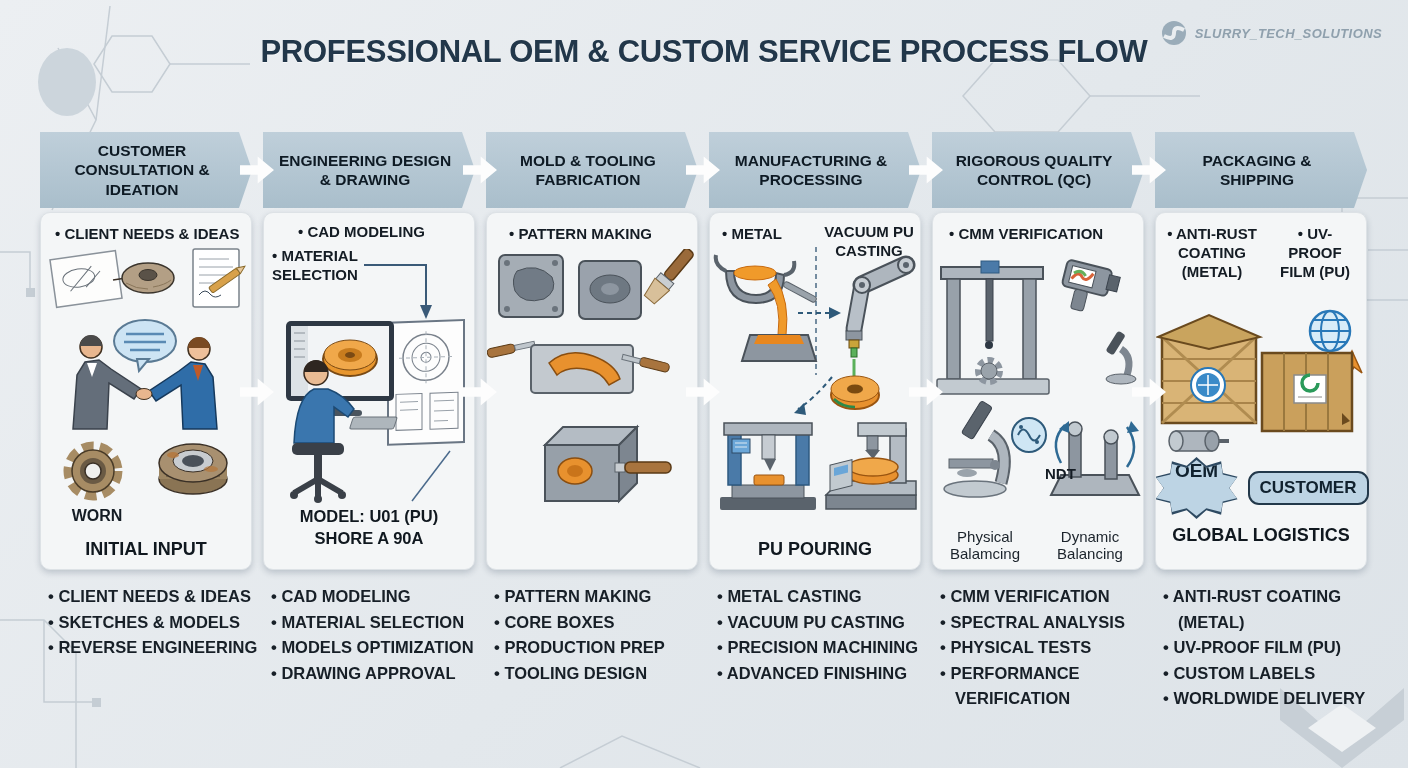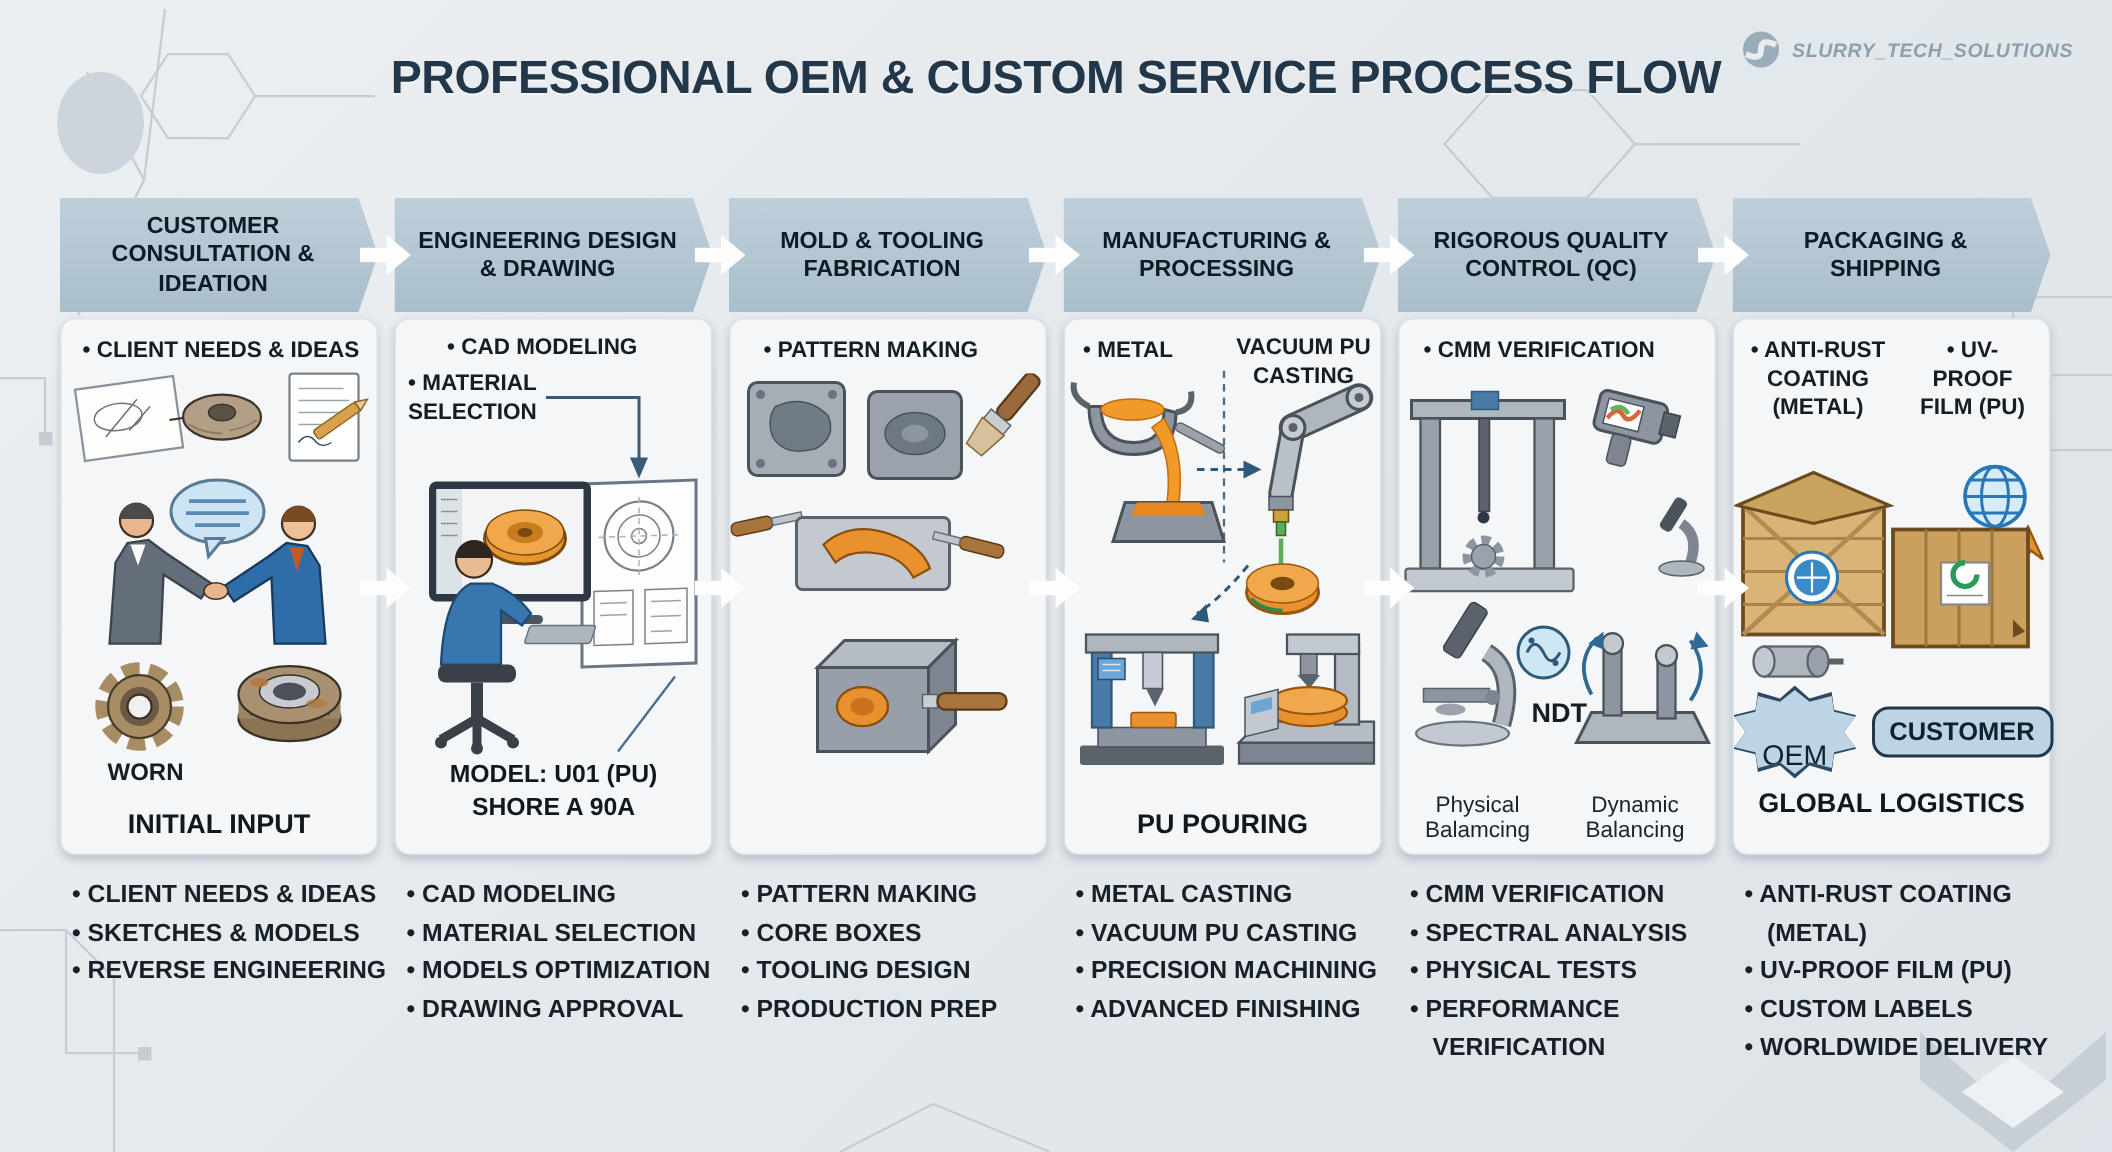--- a/index.html
+++ b/index.html
@@ -41,23 +41,23 @@
   .col-bullets li::before{content:"• ";}
 
   .gap-arrow{position:absolute;width:34px;height:32px;background:#fdfdfd;
              clip-path:polygon(0 35%,52% 35%,52% 8%,100% 50%,52% 92%,52% 65%,0 65%);
              filter:drop-shadow(1px 2px 2px rgba(30,50,70,.35));}
 
   .badge-row{position:absolute;top:244px;left:0;width:212px;display:flex;
              justify-content:center;align-items:center;gap:10px;}
   .seal-outer{width:88px;height:62px;background:#2e4a62;display:flex;align-items:center;justify-content:center;
      clip-path:polygon(50% 0,62% 14%,80% 7%,82% 26%,100% 32%,90% 50%,100% 68%,82% 74%,80% 93%,62% 86%,50% 100%,38% 86%,20% 93%,18% 74%,0 68%,10% 50%,0 32%,18% 26%,20% 7%,38% 14%);}
-  .seal-inner{width:82px;height:56px;background:#bdd4e4;display:flex;align-items:flex-end;justify-content:center;
+  .seal-inner{width:82px;height:56px;background:#bdd4e4;display:flex;align-items:flex-start;justify-content:center;
      clip-path:polygon(50% 0,62% 14%,80% 7%,82% 26%,100% 32%,90% 50%,100% 68%,82% 74%,80% 93%,62% 86%,50% 100%,38% 86%,20% 93%,18% 74%,0 68%,10% 50%,0 32%,18% 26%,20% 7%,38% 14%);
-     font-weight:400;font-size:19px;color:#10212e;}
+     font-weight:700;font-size:19px;color:#10212e;}
   .badge-neutral{padding:5px 10px;border:2.5px solid #22384a;border-radius:11px;background:#bdd4e4;
      font-weight:800;font-size:17px;color:#10212e;}
 </style>
 </head>
 <body>
 
 <div class="page">
 
   <svg class="deco" viewBox="0 0 1408 768">
     <g fill="none" stroke="#c5cdd4" stroke-width="1.5">
@@ -267,22 +267,22 @@
           <ellipse cx="88" cy="222" rx="8" ry="6" fill="#c9741a"></ellipse>
           <rect x="128" y="214" width="10" height="9" fill="#c9ced2" stroke="#5a626a"></rect>
           <rect x="138" y="213" width="46" height="11" rx="5" fill="#a8743e" stroke="#5a3a16" stroke-width="1.5"></rect>
         </g>
       </svg>
     </div>
     <div class="col-bullets">
       <ul>
         <li>PATTERN MAKING</li>
         <li>CORE BOXES</li>
+        <li>PRODUCTION PREP</li>
         <li>TOOLING DESIGN</li>
-        <li>PRODUCTION PREP</li>
       </ul>
     </div>
   </div>
 
   <div class="col" style="left:709px">
     <div class="col-header">MANUFACTURING &amp; PROCESSING</div>
     <div class="card">
       <span class="cb" style="top:12px;left:12px">METAL</span>
       <span class="clabel" style="top:10px;left:112px;width:94px;text-align:center;font-size:15px;line-height:1.25">VACUUM PU CASTING</span>
       <svg style="top:34px" width="212" height="286" viewBox="0 0 212 286">
@@ -416,21 +416,21 @@
           <rect x="136" y="180" width="12" height="48" fill="#8d96a0" stroke="#4a525a" stroke-width="1.5"></rect>
           <circle cx="142" cy="180" r="7" fill="#c2cad0" stroke="#4a525a" stroke-width="1.5"></circle>
           <rect x="172" y="188" width="12" height="42" fill="#8d96a0" stroke="#4a525a" stroke-width="1.5"></rect>
           <circle cx="178" cy="188" r="7" fill="#c2cad0" stroke="#4a525a" stroke-width="1.5"></circle>
           <path d="M128,214 q-12,-22 4,-38" stroke="#2e6a94" stroke-width="2.5" fill="none"></path>
           <polygon points="126,180 136,172 136,184" fill="#2e6a94"></polygon>
           <path d="M194,178 q14,20 0,40" stroke="#2e6a94" stroke-width="2.5" fill="none"></path>
           <polygon points="198,172 206,182 194,184" fill="#2e6a94"></polygon>
         </g>
       </svg>
-      <span class="clabel" style="top:252px;left:88px;font-size:18px">NDT</span>
+      <span class="clabel" style="top:252px;left:112px;font-size:15px">NDT</span>
       <span class="mixedlabel" style="top:316px;left:2px;width:100px">Physical Balamcing</span>
       <span class="mixedlabel" style="top:316px;left:106px;width:102px">Dynamic Balancing</span>
     </div>
     <div class="col-bullets">
       <ul>
         <li>CMM VERIFICATION</li>
         <li>SPECTRAL ANALYSIS</li>
         <li>PHYSICAL TESTS</li>
         <li>PERFORMANCE VERIFICATION</li>
       </ul>

